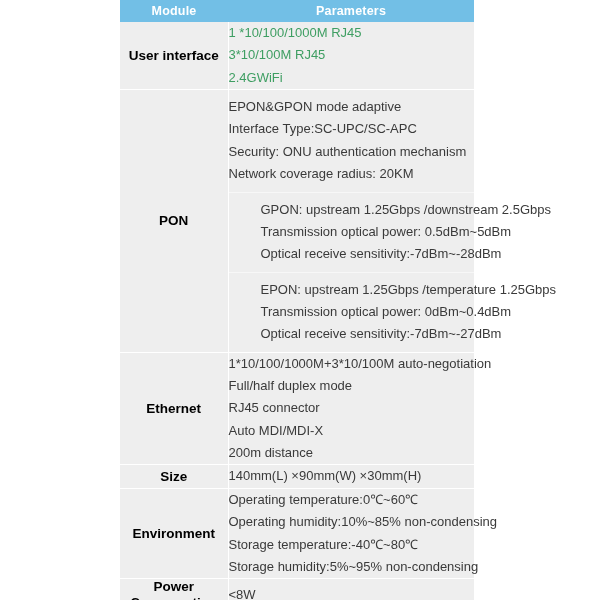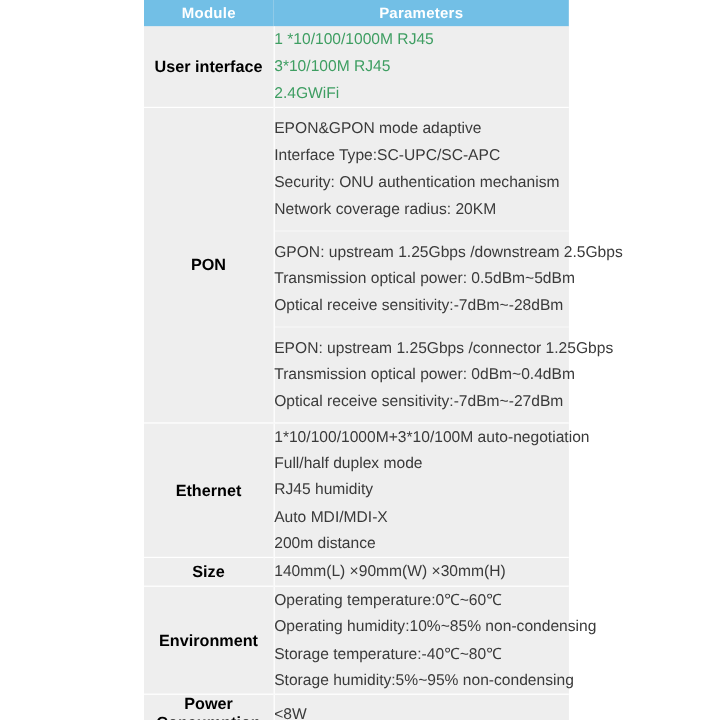--- a/index.html
+++ b/index.html
@@ -75,20 +75,21 @@
   .param-line.green {
     color: #3e9e62;
   }
 
   
   .param-block {
     padding: 6px 0 6px 0;
   }
   .param-block + .param-block {
     border-top: 1px solid #f7f7f7;
+    padding-left: 32px;
   }
   td.params-cell.blocked {
     padding: 2px 0 2px 14px;
   }
 </style>
 </head>
 <body>
 
 <table id="spec-table">
   <colgroup>
@@ -120,33 +121,33 @@
             <span class="param-line">Interface Type:SC-UPC/SC-APC</span>
             <span class="param-line">Security: ONU authentication mechanism</span>
             <span class="param-line">Network coverage radius: 20KM</span>
           </div>
           <div class="param-block">
             <span class="param-line">GPON: upstream 1.25Gbps /downstream 2.5Gbps</span>
             <span class="param-line">Transmission optical power: 0.5dBm~5dBm</span>
             <span class="param-line">Optical receive sensitivity:-7dBm~-28dBm</span>
           </div>
           <div class="param-block">
-            <span class="param-line">EPON: upstream 1.25Gbps /connector 1.25Gbps</span>
+            <span class="param-line">EPON: upstream 1.25Gbps /temperature 1.25Gbps</span>
             <span class="param-line">Transmission optical power: 0dBm~0.4dBm</span>
             <span class="param-line">Optical receive sensitivity:-7dBm~-27dBm</span>
           </div>
         </td>
       </tr>
       <tr>
         <td class="module-cell">Ethernet</td>
         <td class="params-cell">
           <div class="">
             <span class="param-line">1*10/100/1000M+3*10/100M auto-negotiation</span>
             <span class="param-line">Full/half duplex mode</span>
-            <span class="param-line"> RJ45 humidity</span>
+            <span class="param-line"> RJ45 connector</span>
             <span class="param-line">Auto MDI/MDI-X</span>
             <span class="param-line">200m distance</span>
           </div>
         </td>
       </tr>
       <tr>
         <td class="module-cell">Size</td>
         <td class="params-cell">
           <div class="">
             <span class="param-line">140mm(L) ×90mm(W) ×30mm(H)</span>

